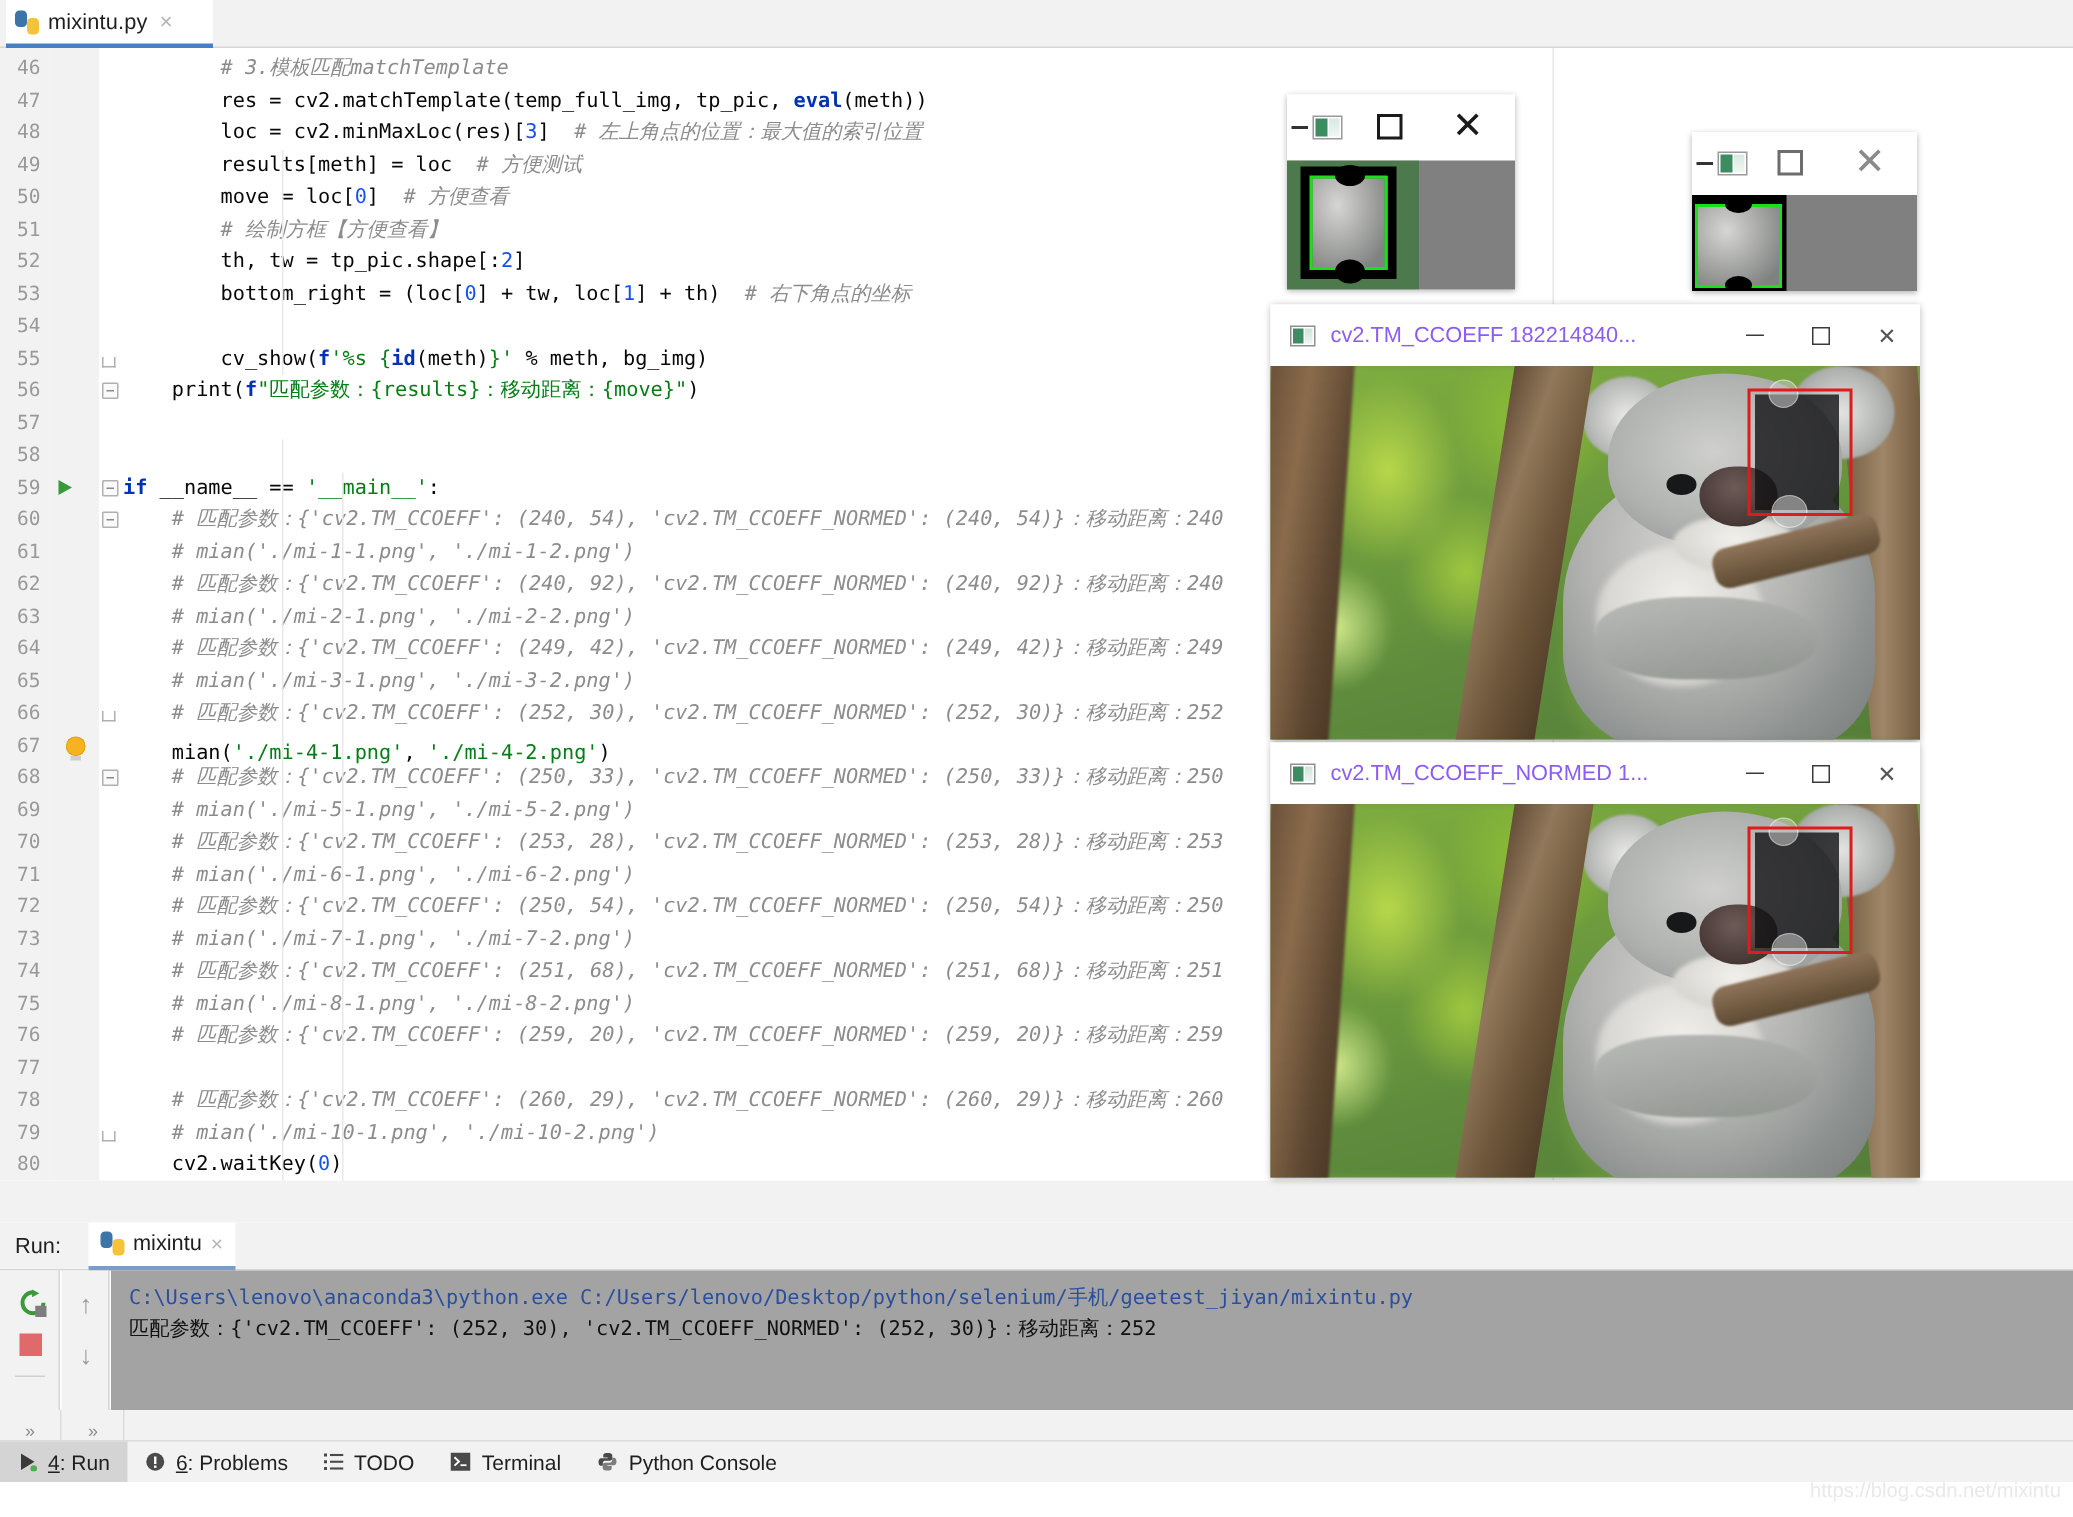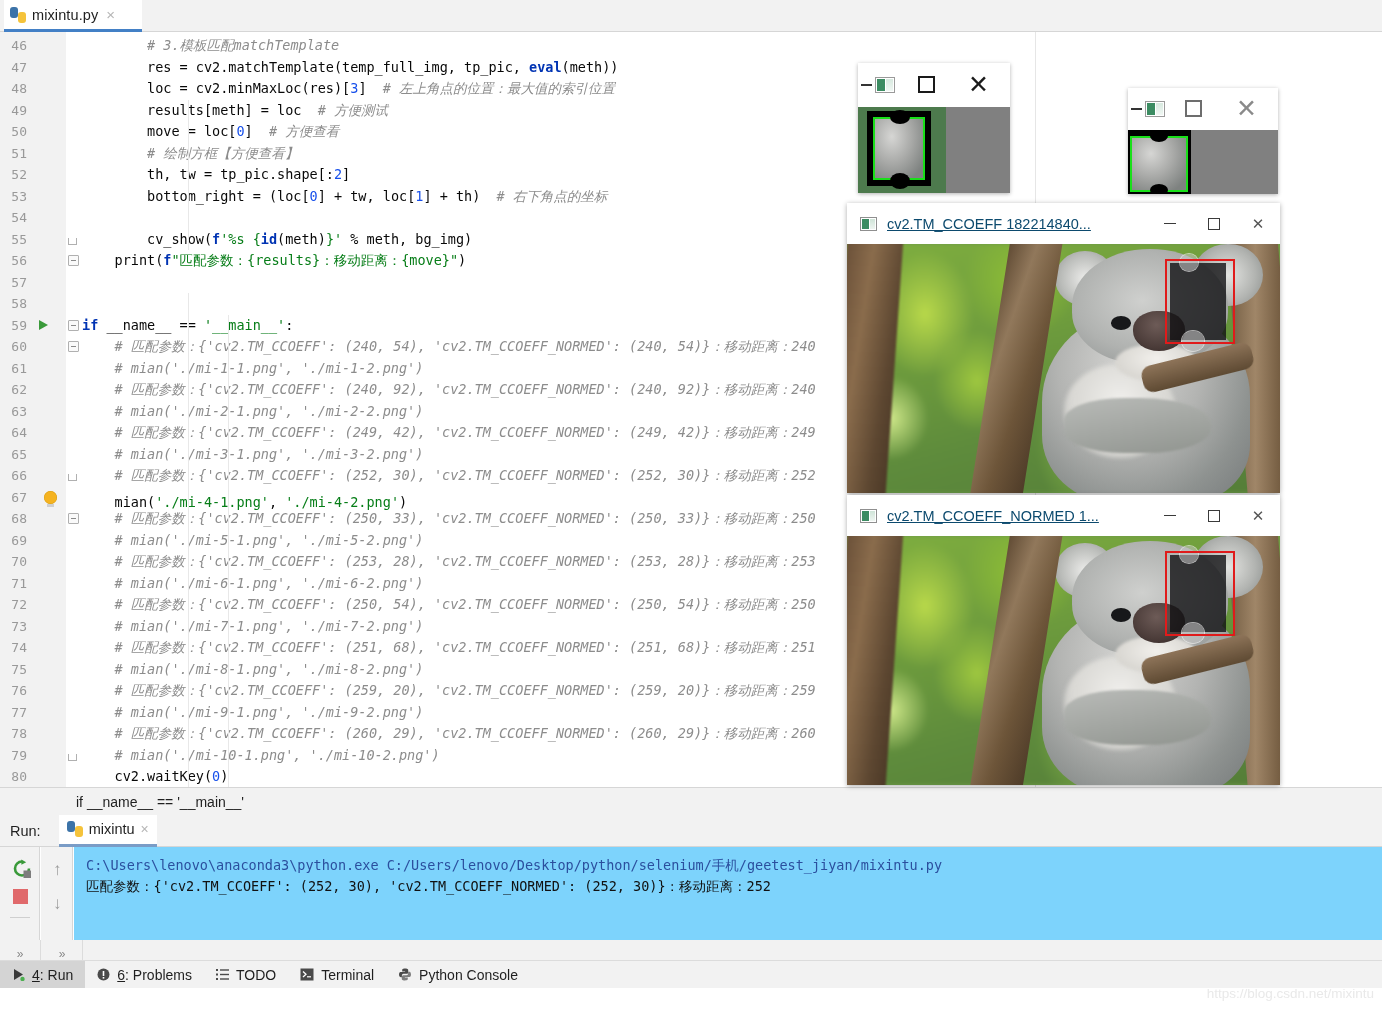--- a/index.html
+++ b/index.html
@@ -95,21 +95,21 @@
   .runtab-close { color:#b6b6b6; font-size:14px; }
   .runsidebar {
     position:absolute; left:0; top:32px; width:40px; height:93px;
     background:#f2f2f2; border-right:1px solid #d6d6d6;
   }
   .runsidebar2 {
     position:absolute; left:41px; top:32px; width:32px; height:93px;
     background:#f2f2f2; border-right:1px solid #d6d6d6;
   }
   .console {
-    position:absolute; left:74px; top:32px; right:0; height:93px; background:#7dd3fc;
+    position:absolute; left:74px; top:32px; right:0; height:93px; background:#a3a3a3;
     padding:8px 0 0 12px;
     font-family:"DejaVu Sans Mono", monospace; font-size:13.5px; line-height:21px;
     white-space:pre;
   }
   .console .link { color:#2b4f9e; }
   .console .out { color:#111111; }
 
   .rerun-icon { position:absolute; left:12px; top:12px; width:20px; height:20px; }
   .stop-icon { position:absolute; left:13px; top:42px; width:15px; height:15px; background:#e0696b; }
   .divider-s { position:absolute; left:10px; top:70px; width:20px; height:1px; background:#cfcfcf; }
@@ -133,21 +133,21 @@
   .watermark { position:absolute; right:8px; top:986px; font-size:13.5px; color:#e9e9e9; }
 
   
   .cvwin { position:absolute; background:#ffffff; box-shadow:0 1px 5px rgba(0,0,0,.33); }
   .cvtitle { display:flex; align-items:center; height:100%; width:100%; background:#ffffff; }
   .cvicon { width:17px; height:14px; margin-left:13px; flex:0 0 17px; position:relative;
             border:1px solid #8f8f8f; background:#ffffff; }
   .cvicon::before { content:""; position:absolute; left:1px; top:1px; width:7px; height:10px; background:#3c8c62; }
   .cvicon::after { content:""; position:absolute; left:9px; top:1px; width:5px; height:10px;
             background:linear-gradient(180deg,#cfe4d8,#eef5f1); }
-  .cvname { font-size:14.5px; color:#0c4a6e; margin-left:10px; white-space:nowrap;text-decoration:underline; }
+  .cvname { font-size:14.5px; color:#8b5cf6; margin-left:10px; white-space:nowrap; }
   .cvbtns { margin-left:auto; display:flex; align-items:center; }
   .cvbtn { width:44px; height:100%; display:flex; align-items:center; justify-content:center;
            color:#555555; font-size:15px; }
   .cvbtn.min { font-size:15px; }
   .cvbtn .sq { width:12px; height:12px; border:1.4px solid #3a3a3a; }
   .cvbtn .dash { width:12px; height:1.4px; background:#3a3a3a; }
 
   
   .miniwin { position:absolute; box-shadow:0 1px 4px rgba(0,0,0,.3); background:#ffffff; }
   .mini-tb { height:44px; background:#ffffff; display:flex; align-items:center; position:relative; }
@@ -352,34 +352,30 @@
         <div class="codeline" style="top: 460px;"><span>    </span><span>mian(</span><span class="str">'./mi-4-1.png'</span><span>, </span><span class="str">'./mi-4-2.png'</span><span>)</span></div>
         <div class="codeline" style="top: 476px;"><span>    </span><span class="cmt"># 匹配参数：{'cv2.TM_CCOEFF': (250, 33), 'cv2.TM_CCOEFF_NORMED': (250, 33)}：移动距离：250</span></div>
         <div class="codeline" style="top: 497.5px;"><span>    </span><span class="cmt"># mian('./mi-5-1.png', './mi-5-2.png')</span></div>
         <div class="codeline" style="top: 519px;"><span>    </span><span class="cmt"># 匹配参数：{'cv2.TM_CCOEFF': (253, 28), 'cv2.TM_CCOEFF_NORMED': (253, 28)}：移动距离：253</span></div>
         <div class="codeline" style="top: 540.5px;"><span>    </span><span class="cmt"># mian('./mi-6-1.png', './mi-6-2.png')</span></div>
         <div class="codeline" style="top: 562px;"><span>    </span><span class="cmt"># 匹配参数：{'cv2.TM_CCOEFF': (250, 54), 'cv2.TM_CCOEFF_NORMED': (250, 54)}：移动距离：250</span></div>
         <div class="codeline" style="top: 583.5px;"><span>    </span><span class="cmt"># mian('./mi-7-1.png', './mi-7-2.png')</span></div>
         <div class="codeline" style="top: 605px;"><span>    </span><span class="cmt"># 匹配参数：{'cv2.TM_CCOEFF': (251, 68), 'cv2.TM_CCOEFF_NORMED': (251, 68)}：移动距离：251</span></div>
         <div class="codeline" style="top: 626.5px;"><span>    </span><span class="cmt"># mian('./mi-8-1.png', './mi-8-2.png')</span></div>
         <div class="codeline" style="top: 648px;"><span>    </span><span class="cmt"># 匹配参数：{'cv2.TM_CCOEFF': (259, 20), 'cv2.TM_CCOEFF_NORMED': (259, 20)}：移动距离：259</span></div>
-        <div class="codeline" style="top: 669.5px;"><span>    </span><span class="cmt"># mian('./mi-9-1.png', './mi-9-2.png')</span></div>
         <div class="codeline" style="top: 691px;"><span>    </span><span class="cmt"># 匹配参数：{'cv2.TM_CCOEFF': (260, 29), 'cv2.TM_CCOEFF_NORMED': (260, 29)}：移动距离：260</span></div>
         <div class="codeline" style="top: 712.5px;"><span>    </span><span class="cmt"># mian('./mi-10-1.png', './mi-10-2.png')</span></div>
         <div class="codeline" style="top: 734px;"><span>    </span><span>cv2.waitKey(</span><span class="num">0</span><span>)</span></div>
         <div class="indentguide" style="left: 106px; top: 67.5px; height: 150.5px;"></div>
         <div class="indentguide" style="left: 106px; top: 261px; height: 494.5px;"></div>
         <div class="indentguide" style="left: 146px; top: 282.5px; height: 473px;"></div>
       </div>
     <div class="guideline"></div>
   </div>
 
-  <div class="breadcrumb">
-    <span>if __name__ == '__main__'</span>
-  </div>
 
   <div class="runpanel">
     <div class="runhdr">
       <span class="runlabel">Run:</span>
       <div class="runtab">
         <span class="py-icon">
             <i class="a"></i>
             <i class="b"></i>
           </span>
         <span class="runtab-text">mixintu</span>

